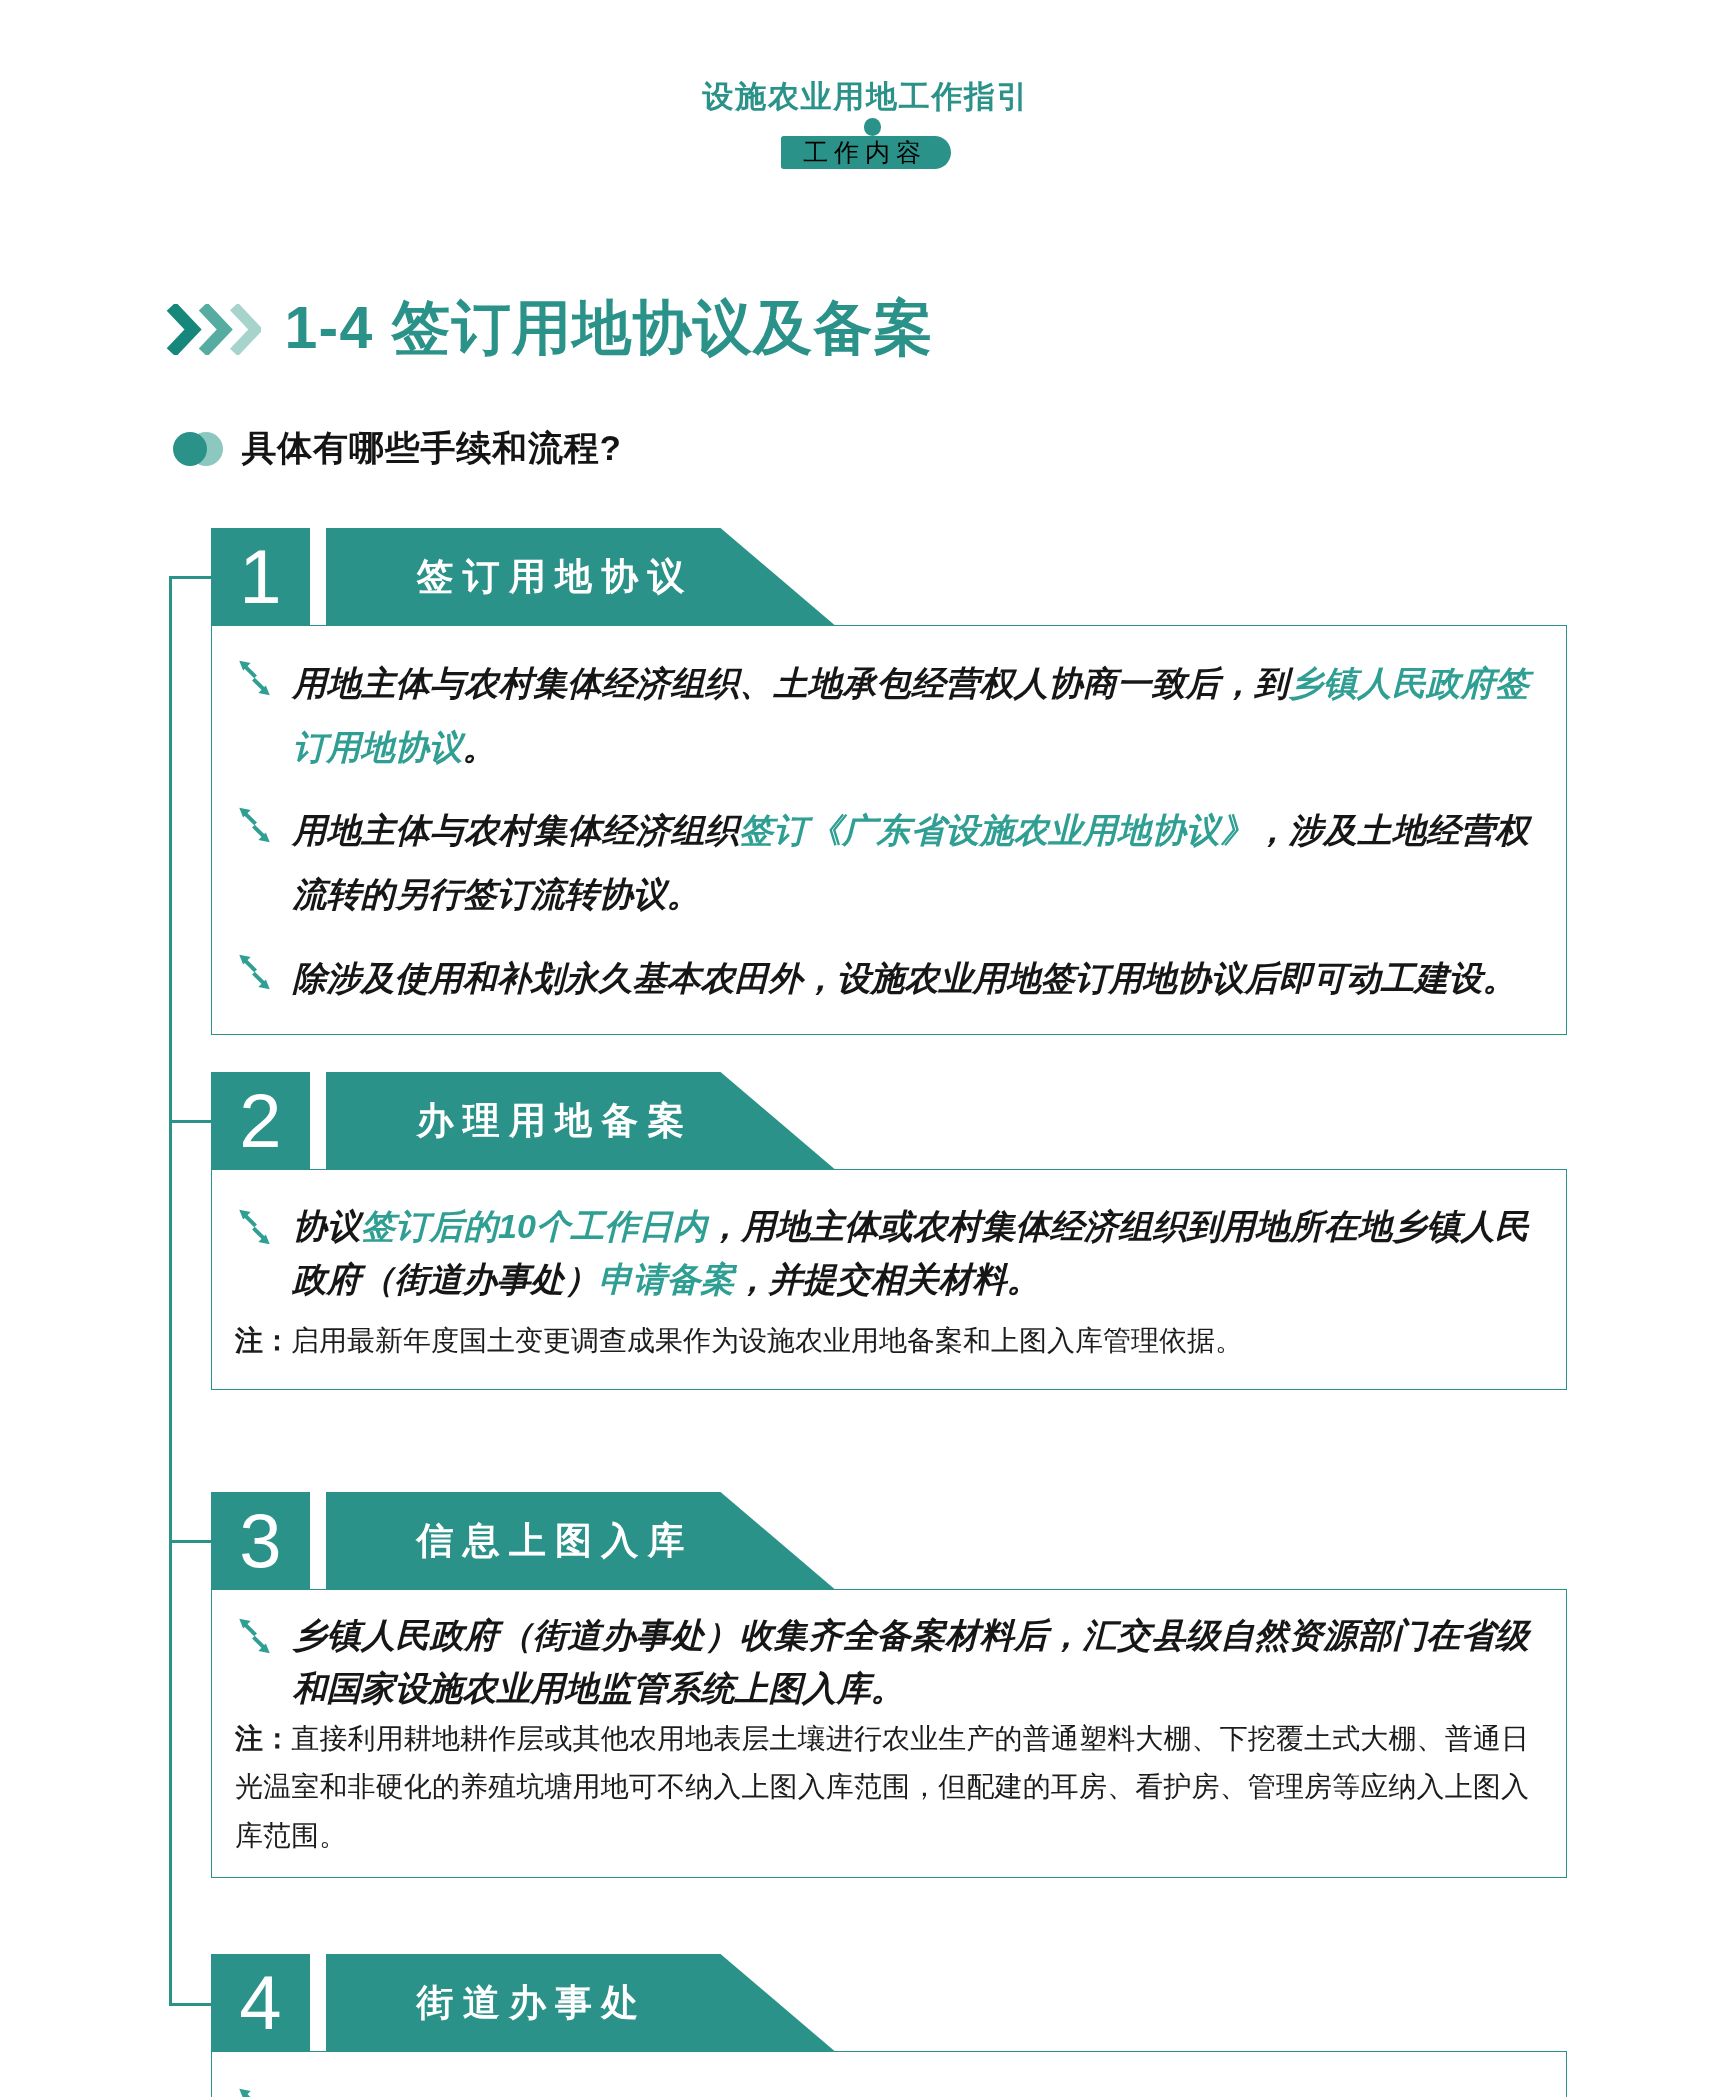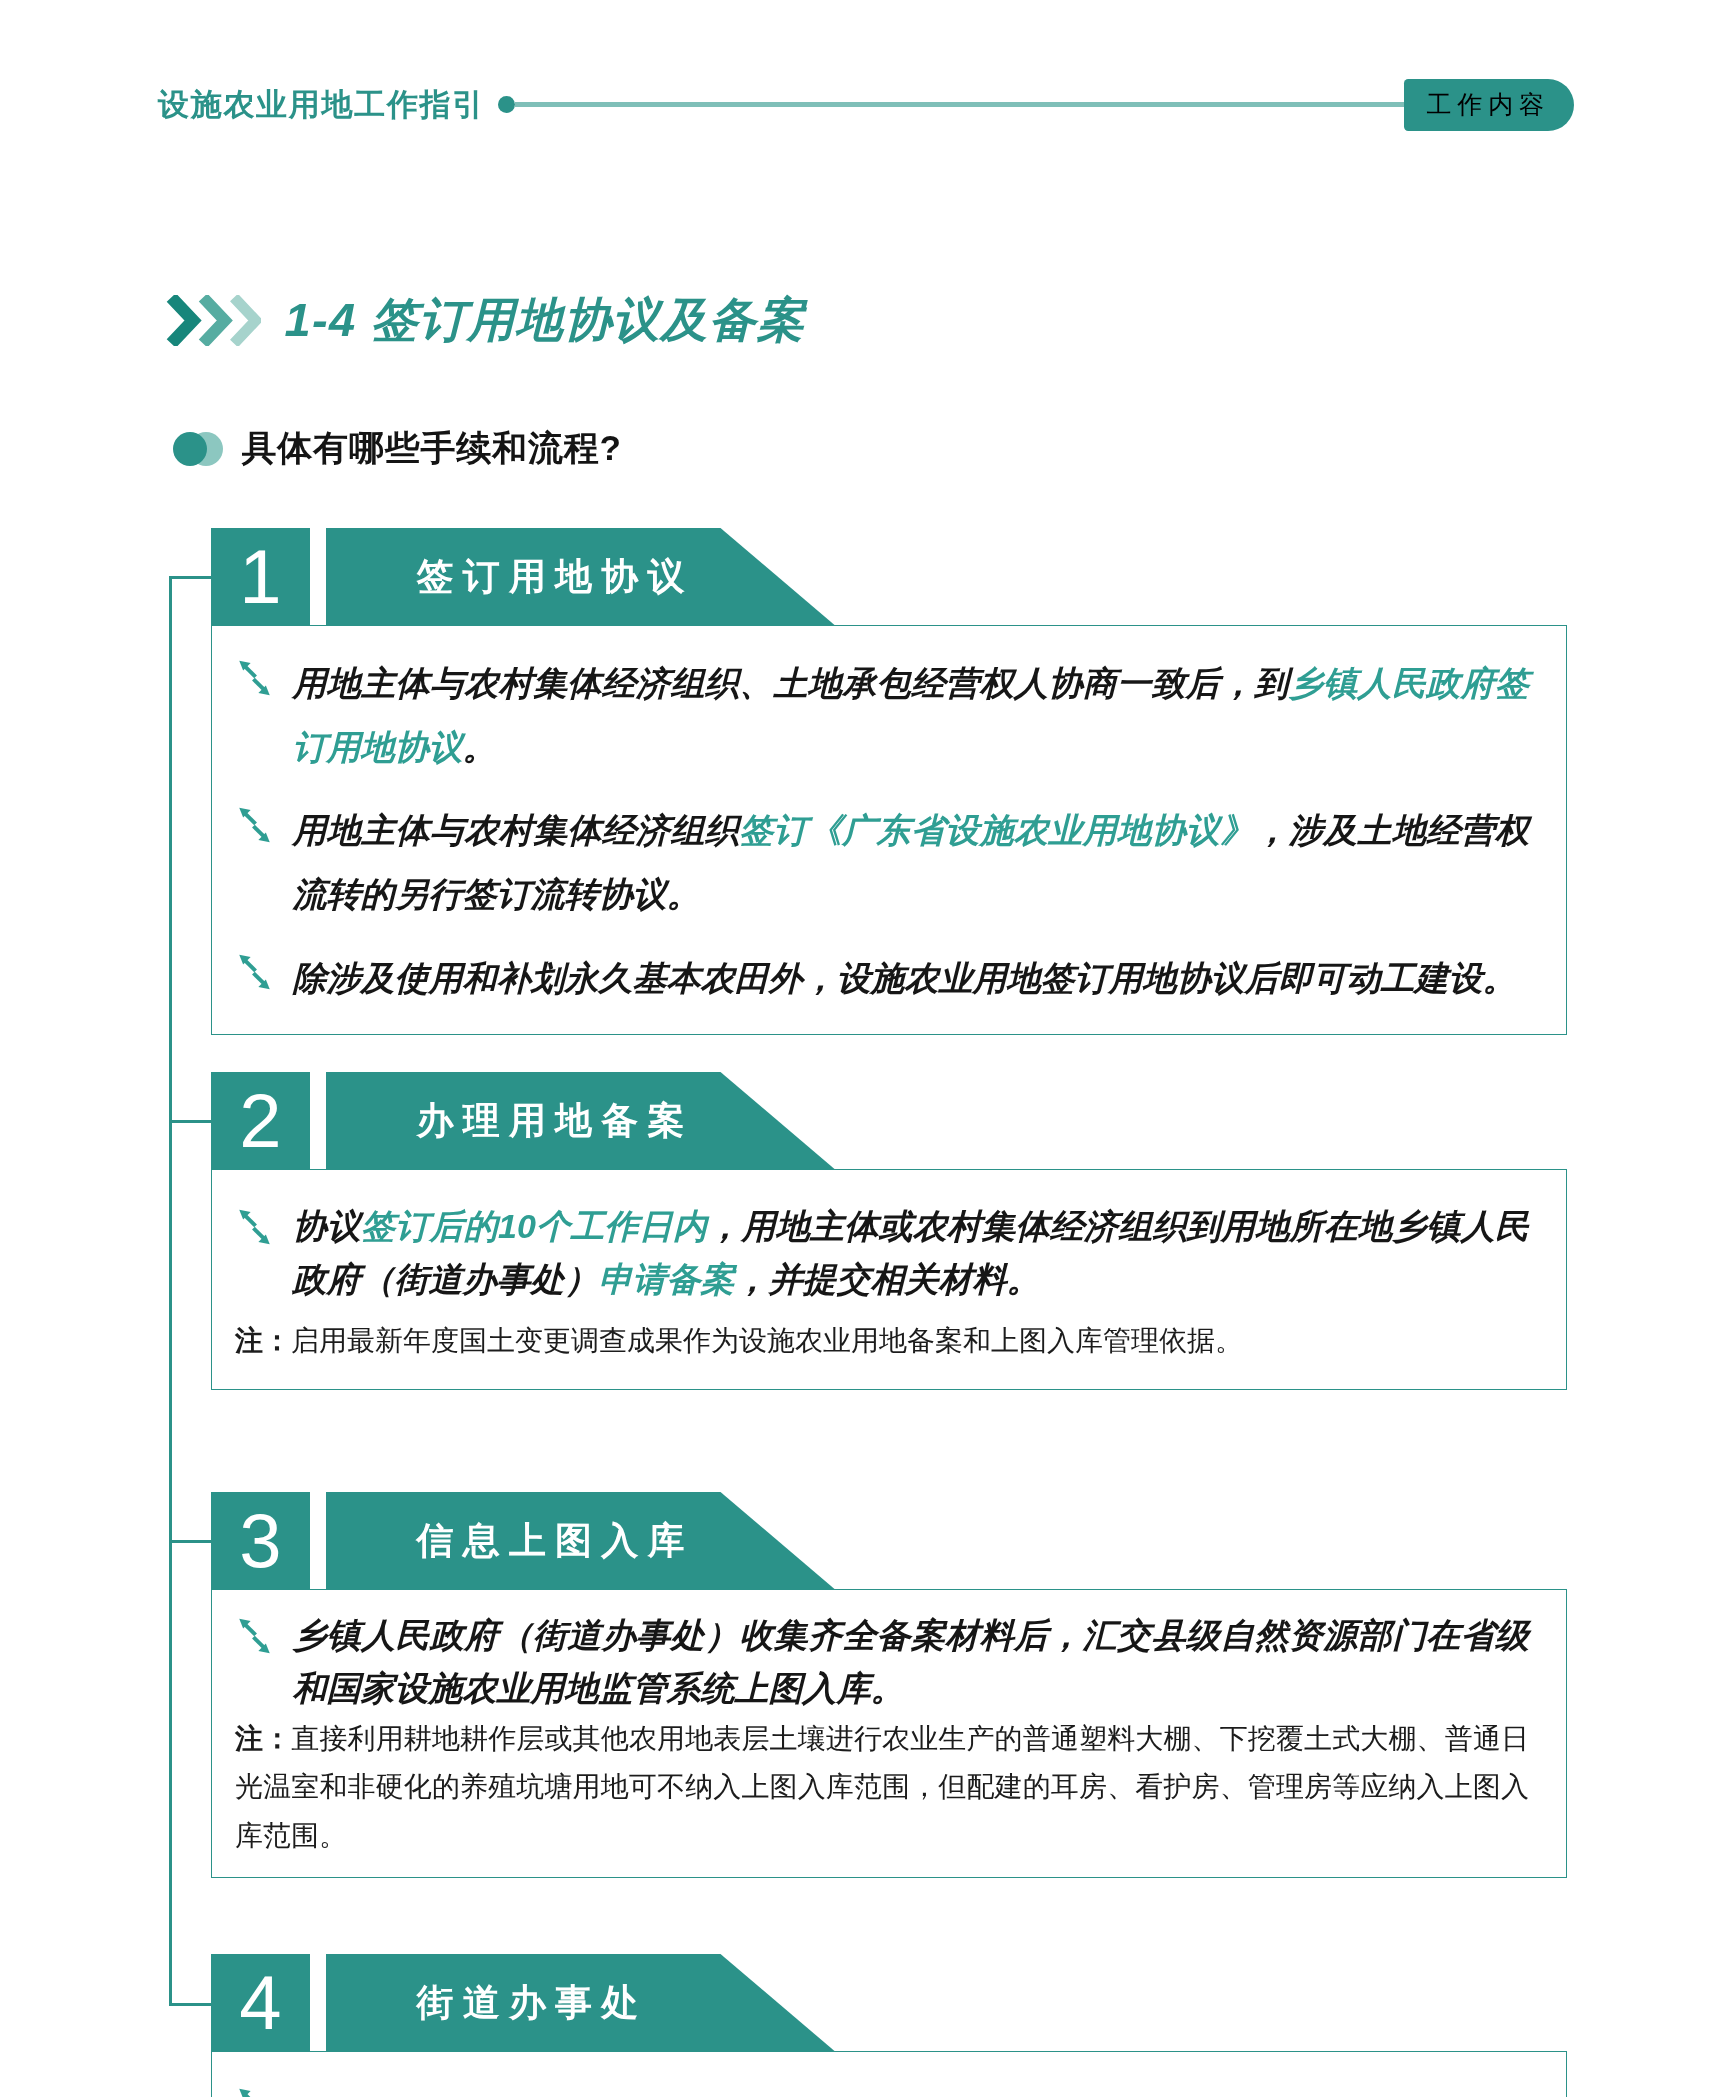--- a/index.html
+++ b/index.html
@@ -1,31 +1,31 @@
 <!DOCTYPE html>
 <html style="font-size:6.7px"><head>
 <meta charset="utf-8">
 <style>
   html,body{margin:0;padding:0;background:#ffffff;}
   body{font-family:"Liberation Sans","DejaVu Sans",sans-serif;}
   .page{position:relative;width:1735px;height:2480px;background:#ffffff;overflow:hidden;}
 
   
-  .topbar{position:absolute;top:76px;left:158px;right:161px;height:57px;display:flex;align-items:center;}
+  .topbar{position:absolute;top:76px;left:158px;right:161px;height:57px;display:flex;align-items:center;flex-direction:column;}
   .doc-title{font-size:31px;font-weight:700;color:#2B9289;letter-spacing:1.7px;white-space:nowrap;}
   .hdot{width:17.6px;height:17.6px;border-radius:50%;background:#2B9289;margin-left:12.6px;flex-shrink:0;}
   .hline{flex:1;height:4.2px;background:#7FBFB8;}
   .badge{height:52px;background:#2B9289;color:#000000;font-size:25px;font-weight:400;
          letter-spacing:5.9px;display:flex;align-items:center;padding:0 24px 0 22px;
          border-radius:4.2px 26px 26px 4.2px;white-space:nowrap;}
 
   
   .title-row{position:absolute;top:289px;left:166px;display:flex;align-items:center;}
   .chevrons{width:95px;height:51px;margin-right:23.5px;flex-shrink:0;}
-  .page-title{margin:0;font-size:47px;font-weight:700;color:#2B9289;letter-spacing:1.3px;white-space:nowrap;font-style:italic;}
+  .page-title{margin:0;font-size:59px;font-weight:700;color:#2B9289;letter-spacing:1.3px;white-space:nowrap;}
 
   
   .q-row{position:absolute;top:425px;left:173px;display:flex;align-items:center;}
   .qdot{position:relative;width:50px;height:34px;margin-right:18.5px;flex-shrink:0;}
   .qdot i{position:absolute;top:0;width:34px;height:34px;border-radius:50%;display:block;}
   .qd2{left:16px;background:#8CC7C0;}
   .qd1{left:0;background:#2B9289;}
   .question{margin:0;font-size:35px;font-weight:700;color:#141414;letter-spacing:0.8px;white-space:nowrap;}
 
   

